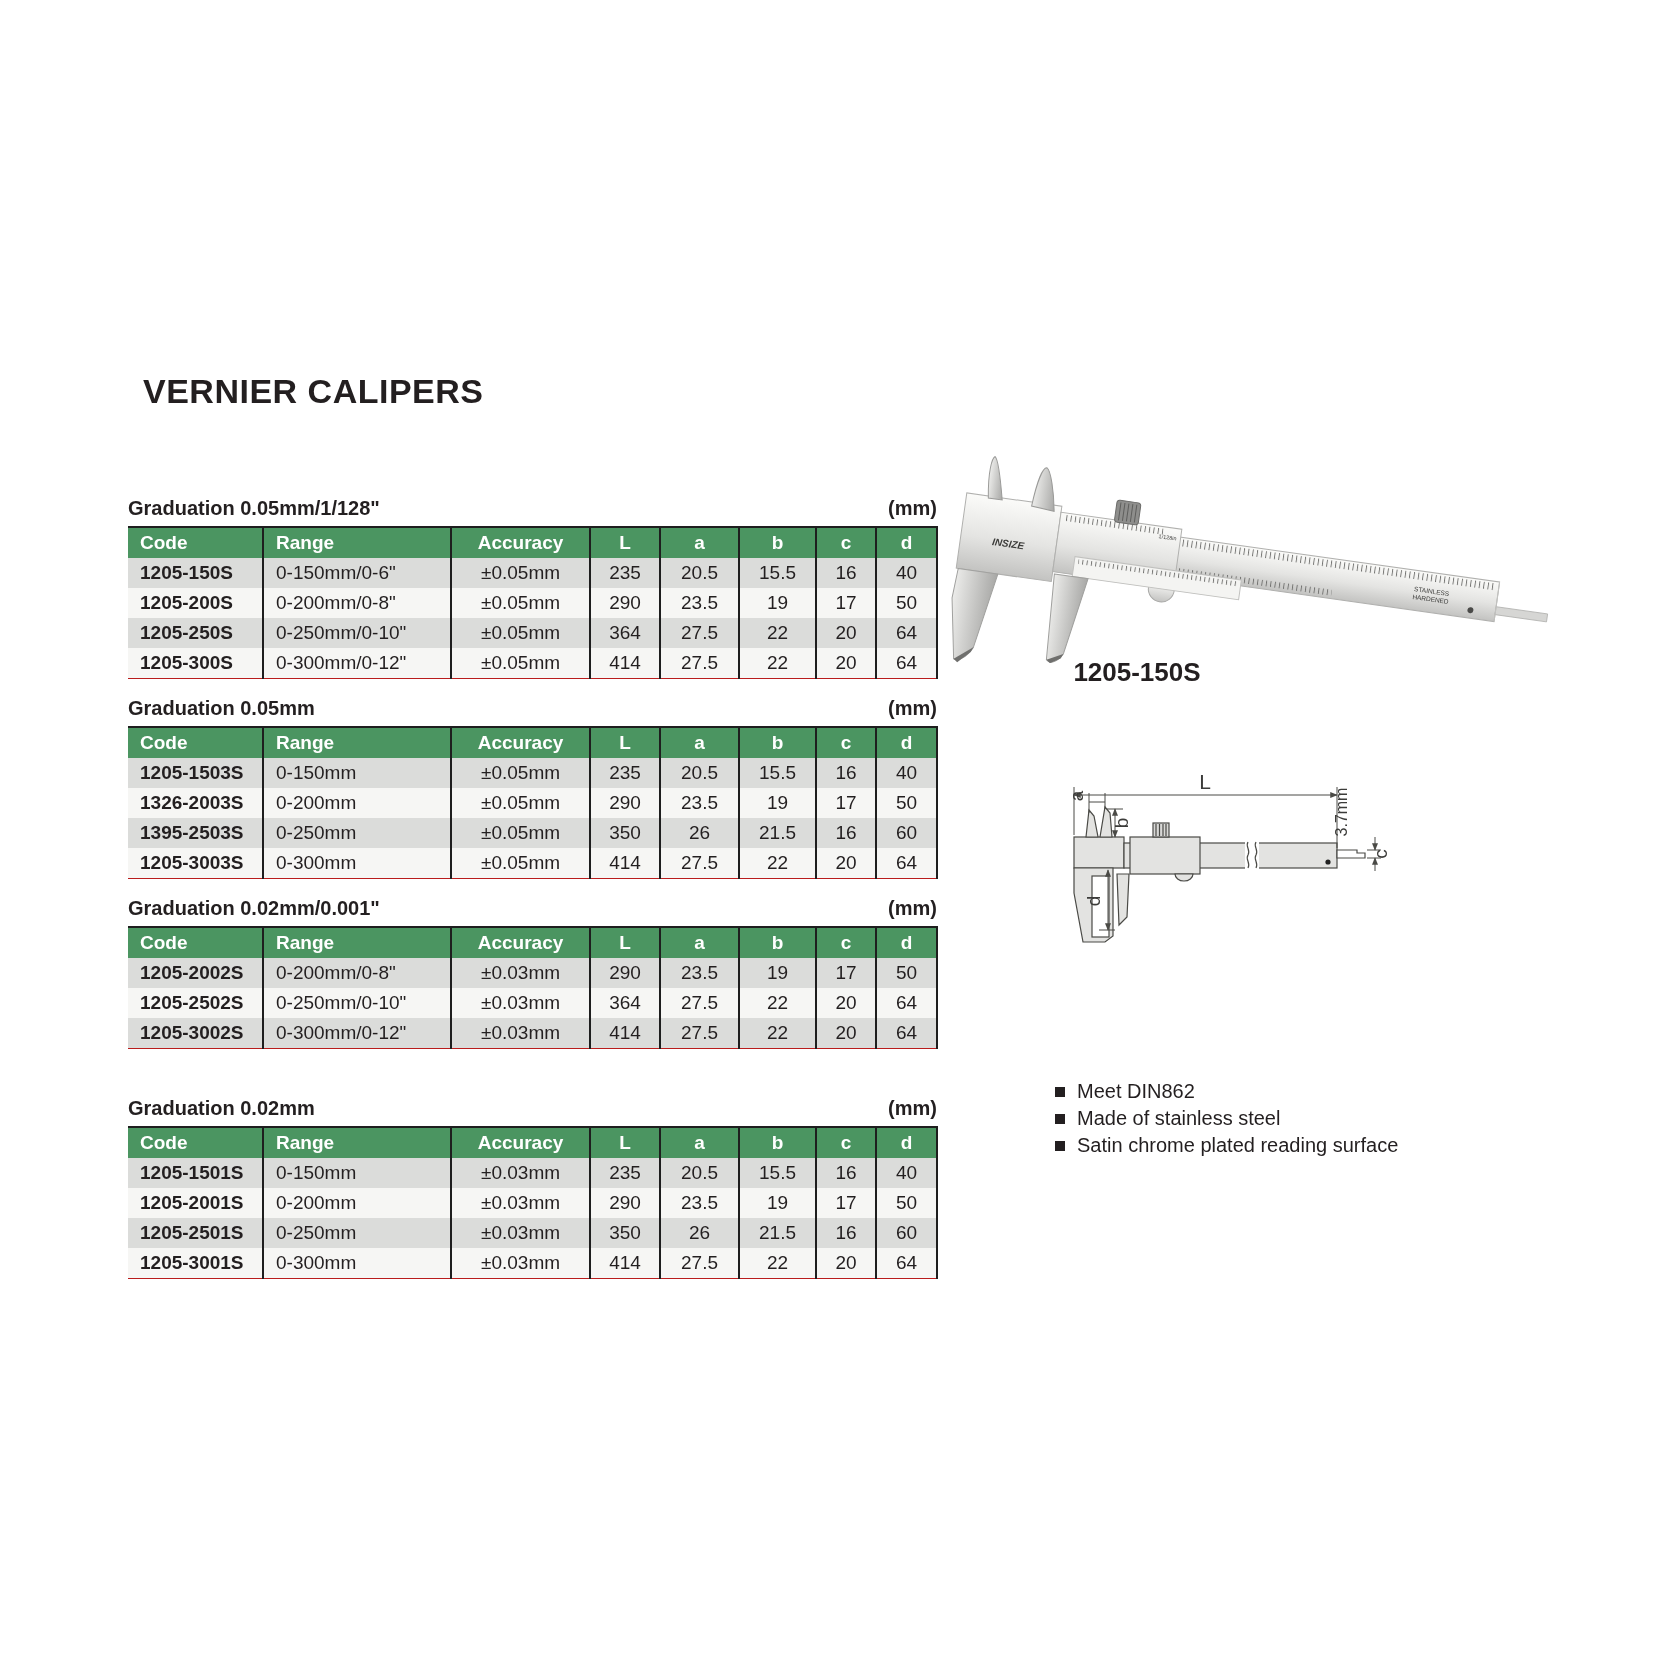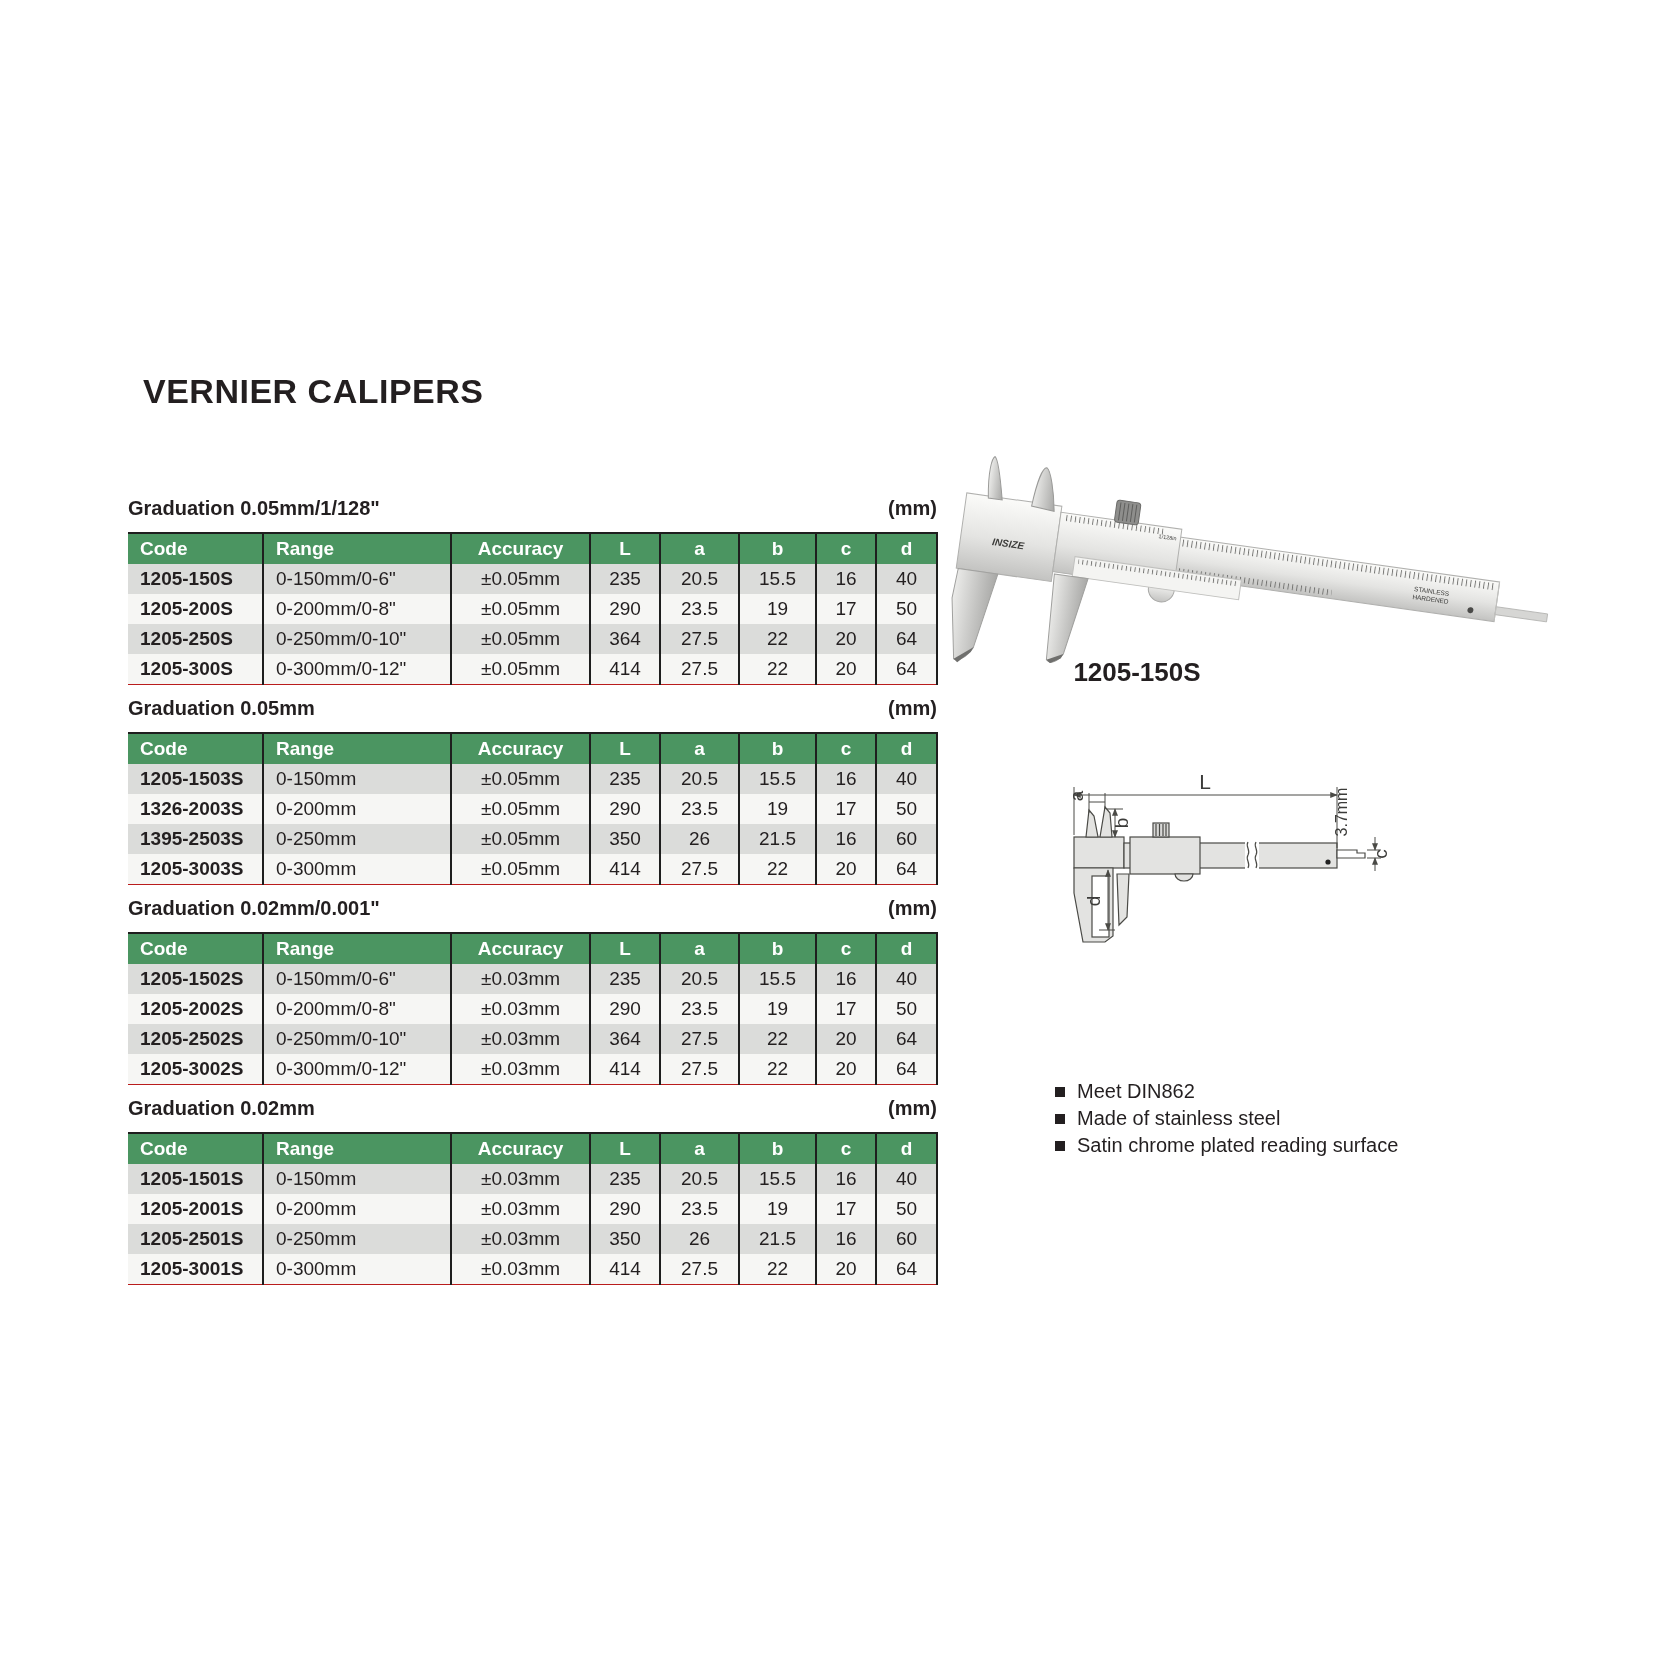--- a/index.html
+++ b/index.html
@@ -19,21 +19,21 @@
     position:absolute;left:127px;top:356px;margin:16px;
     font-size:34px;font-weight:bold;letter-spacing:.5px;color:var(--text-dark);
   }
   .tbl-block{position:absolute;left:128px;width:809px;}
   #tb0{top:494px}#tb1{top:694px}#tb2{top:894px}#tb3{top:1094px}
   .tbl-heading{
     display:flex;justify-content:space-between;align-items:flex-end;
     font-weight:bold;font-size:20px;height:26px;line-height:24px;
   }
   table.spec{
-    border-collapse:collapse;table-layout:fixed;width:809px;margin-top:12px;
+    border-collapse:collapse;table-layout:fixed;width:809px;margin-top:6px;
     border-top:2px solid #1e1e1e;
   }
   table.spec th,table.spec td{
     box-sizing:border-box;border-right:2px solid #1e1e1e;padding:0;
     height:30px;line-height:30px;font-size:19px;text-align:center;
     overflow:hidden;white-space:nowrap;
   }
   table.spec th{background:var(--header-green);color:#fff;font-weight:bold;}
   table.spec .c0{width:135px;text-align:left;padding-left:12px;}
   table.spec .c1{width:188px;text-align:left;padding-left:12px;}
@@ -207,30 +207,20 @@
             <th class="c1">Range</th>
             <th class="c2">Accuracy</th>
             <th class="c3">L</th>
             <th class="c4">a</th>
             <th class="c5">b</th>
             <th class="c6">c</th>
             <th class="c7">d</th>
           </tr>
         </thead>
         <tbody>
-          <tr>
-            <td class="c0">1205-1502S</td>
-            <td class="c1">0-150mm/0-6"</td>
-            <td class="c2">±0.03mm</td>
-            <td class="c3">235</td>
-            <td class="c4">20.5</td>
-            <td class="c5">15.5</td>
-            <td class="c6">16</td>
-            <td class="c7">40</td>
-          </tr>
           <tr>
             <td class="c0">1205-2002S</td>
             <td class="c1">0-200mm/0-8"</td>
             <td class="c2">±0.03mm</td>
             <td class="c3">290</td>
             <td class="c4">23.5</td>
             <td class="c5">19</td>
             <td class="c6">17</td>
             <td class="c7">50</td>
           </tr>

